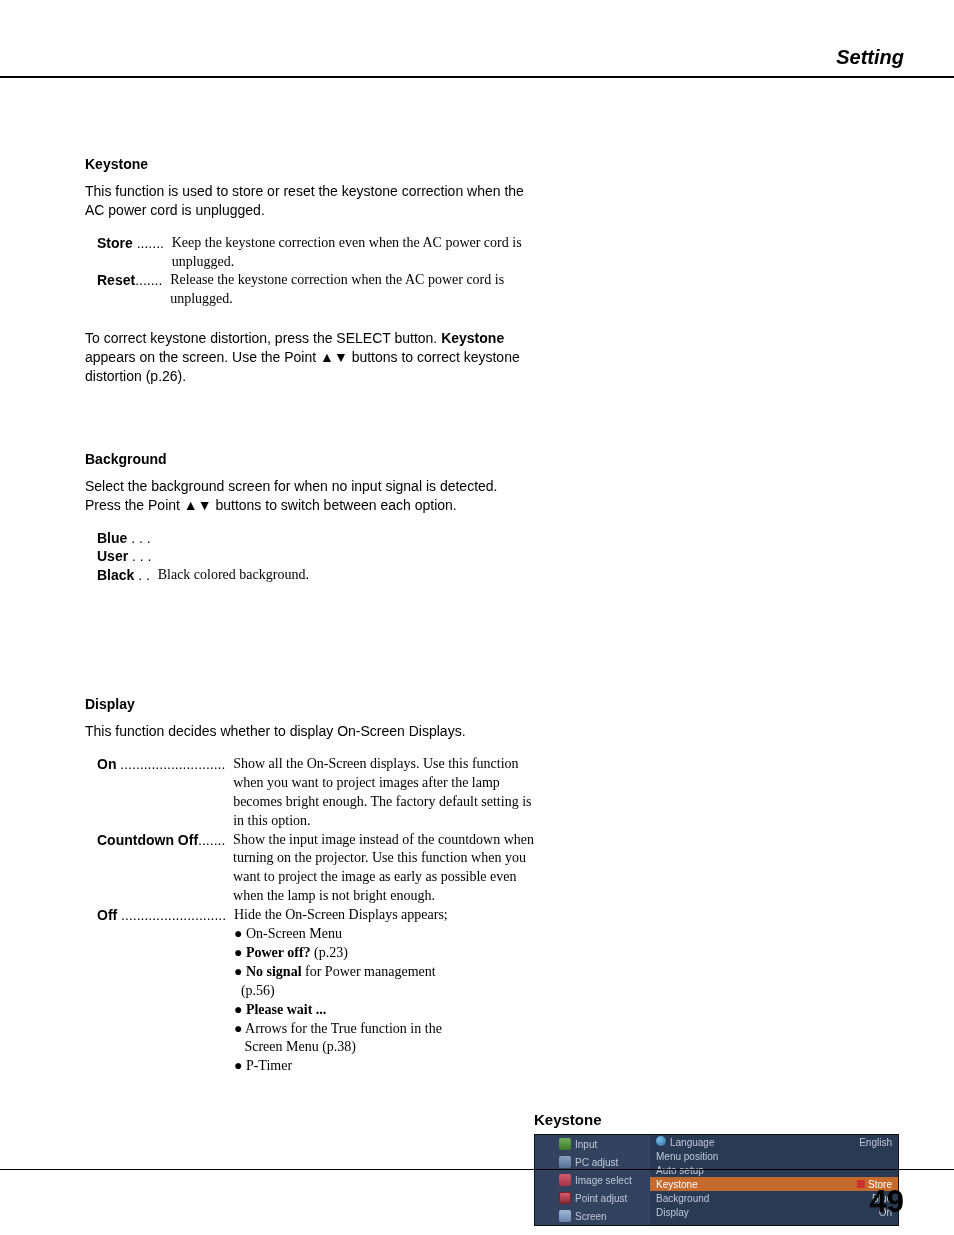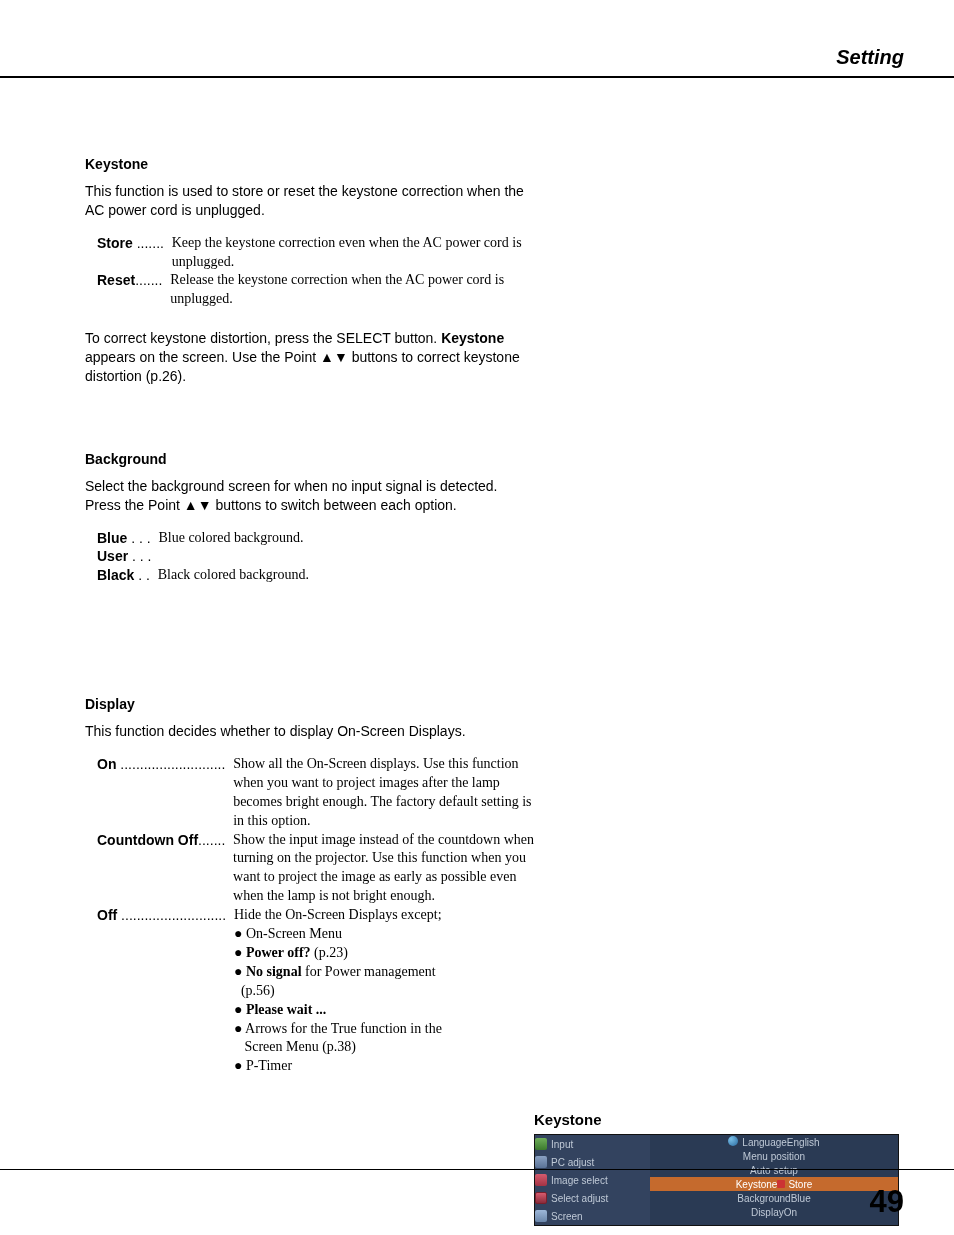--- a/index.html
+++ b/index.html
@@ -30,29 +30,29 @@
   .def-term { font-weight: bold; white-space: nowrap; }
   .def-dots { white-space: pre; }
   .def-desc { flex: 1; font-family: Liberation Serif, serif; }
   .gap-lg { height: 50px; }
   .gap-md { height: 20px; }
   
   .osd-label { font-weight: bold; font-size: 15px; margin-bottom: 6px; }
   .osd { width: 365px; background: #2f3f5a; font-size: 10px; color: #bfc9d6; border: 1px solid #111; margin-bottom: 6px; }
   .osd-body { display: flex; }
   .osd-side { width: 115px; background: #33435f; }
-  .osd-side-item { display: flex; align-items: center; height: 18px; padding-left: 0; gap: 4px; }
+  .osd-side-item { display: flex; align-items: center; height: 18px; padding-left: 16px; gap: 4px; margin-left: 8px; }
   .osd-icn { width: 12px; height: 12px; display: inline-block; border-radius: 2px; }
   .ic-input   { background: linear-gradient(#6fae5a,#3c7a2d); }
   .ic-pc      { background: linear-gradient(#8aa1c2,#5a7296); }
   .ic-imgsel  { background: linear-gradient(#d65b6e,#a33344); }
   .ic-imgadj  { background: linear-gradient(#d65b6e,#8a2b3a); border:1px solid #7a1f2c;}
   .ic-screen  { background: linear-gradient(#9db7d9,#6a86aa); }
   .osd-main { flex: 1; background: #2a3a54; position: relative; }
-  .osd-row { display: flex; justify-content: center; align-items: center; height: 14px; padding: 4px 6px; }
+  .osd-row { display: flex; justify-content: space-between; align-items: center; height: 14px; padding: 4px 6px; }
   .osd-row.hl { background: #c56a2d; color: #fff; }
   .osd-row .globe { width: 10px; height: 10px; border-radius: 50%; background: radial-gradient(circle at 30% 30%, #7ac0e8, #2a6aa0); display:inline-block; margin-right:4px;}
   .osd-row .store-ic { width: 8px; height: 8px; background: #c33; display:inline-block; margin-right:3px; border-radius:1px;}
 </style>
 </head>
 <body>
 
 <div class="page">
   <div class="header-title">Setting</div>
   <div class="header-line"></div>
@@ -77,21 +77,20 @@
         <span>To correct keystone distortion, press the SELECT button. </span><b>Keystone</b><span> appears on the screen. Use the Point ▲▼ buttons to correct keystone distortion (p.26).</span>
       </div>
 
       <div class="gap-lg"></div>
 
       <div class="sec-title">Background</div>
       <div class="para">Select the background screen for when no input signal is detected. Press the Point ▲▼ buttons to switch between each option.</div>
       <div class="def-row">
         <span class="def-term">Blue</span>
         <span class="def-dots"> . . .  </span>
-        <span class="def-desc">Blue colored background.</span>
       </div>
       <div class="def-row">
         <span class="def-term">User</span>
         <span class="def-dots"> . . .  </span>
       </div>
       <div class="def-row">
         <span class="def-term">Black</span>
         <span class="def-dots"> . .  </span>
         <span class="def-desc">Black colored background.</span>
       </div>
@@ -107,21 +106,21 @@
       </div>
       <div class="def-row">
         <span class="def-term">Countdown Off</span>
         <span class="def-dots">.......  </span>
         <span class="def-desc">Show the input image instead of the countdown when turning on the projector. Use this function when you want to project the image as early as possible even when the lamp is not bright enough.</span>
       </div>
       <div class="def-row">
         <span class="def-term">Off</span>
         <span class="def-dots"> ...........................  </span>
         <span class="def-desc">
-          <span>Hide the On-Screen Displays except;</span><br>
+          <span>Hide the On-Screen Displays appears;</span><br>
           <span>● On-Screen Menu</span><br>
           <span>● </span><b>Power off?</b><span> (p.23)</span><br>
           <span>● </span><b>No signal</b><span> for Power management</span><br>
           <span style="white-space:pre">  (p.56)</span><br>
           <span>● </span><b>Please wait ...</b><br>
           <span>● Arrows for the True function in the</span><br>
           <span style="white-space:pre">   Screen Menu (p.38)</span><br>
           <span>● P-Timer</span>
         </span>
       </div>
@@ -141,21 +140,21 @@
               <div class="osd-side-item">
                 <span class="osd-icn ic-pc"></span>
                 <span>PC adjust</span>
               </div>
               <div class="osd-side-item">
                 <span class="osd-icn ic-imgsel"></span>
                 <span>Image select</span>
               </div>
               <div class="osd-side-item">
                 <span class="osd-icn ic-imgadj"></span>
-                <span>Select adjust</span>
+                <span>Point adjust</span>
               </div>
               <div class="osd-side-item">
                 <span class="osd-icn ic-screen"></span>
                 <span>Screen</span>
               </div>
             </div>
           <div class="osd-main">
             <div id="main1">
                 <div class="osd-row">
                   <span><span class="globe"></span>Language</span>

